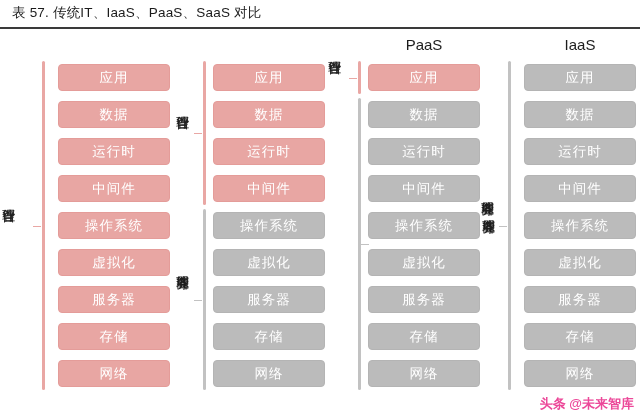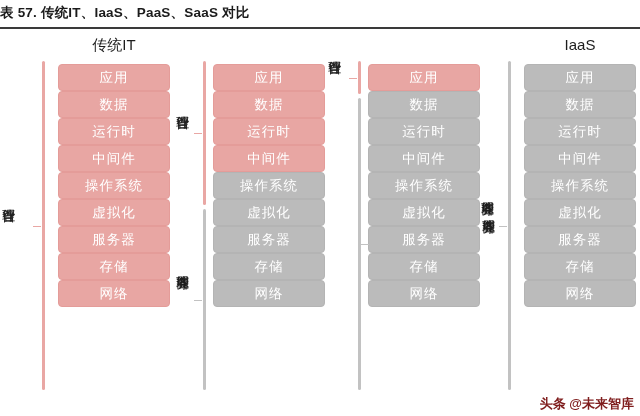--- a/index.html
+++ b/index.html
@@ -19,24 +19,24 @@
   
   #title-bar {
     position: absolute;
     left: 0;
     top: 0;
     width: 640px;
     height: 30px;
   }
   #title-text {
     position: absolute;
-    left: 0;
+    left: 12px;
     top: 4px;
     font-size: 13.5px;
-    font-weight: bold;
+    font-weight: normal;
     color: #1b1b1b;
     letter-spacing: 0.2px;
     white-space: nowrap;
   }
   #title-rule {
     position: absolute;
     left: 0;
     top: 27px;
     width: 640px;
     height: 2px;
@@ -70,20 +70,21 @@
   .stack {
     position: absolute;
     top: 34px;
     left: 0;
     width: 100%;
   }
 
   .layer-box {
     box-sizing: border-box;
     height: 27px;
+    margin-bottom: 10px;
     border-radius: 4px;
     display: flex;
     align-items: center;
     justify-content: center;
     font-size: 13.5px;
     color: #ffffff;
     letter-spacing: 1px;
     white-space: nowrap;
   }
   .layer-box.pink {
@@ -123,35 +124,34 @@
     white-space: nowrap;
   }
 
   
   #watermark {
     position: absolute;
     right: 6px;
     bottom: 3px;
     font-size: 13px;
     font-weight: bold;
-    color: #7f1d1d;
+    color: #ec4899;
     white-space: nowrap;
   }
 </style>
 </head>
 <body>
 
 <div id="title-bar">
   <div id="title-text">表 57. 传统IT、IaaS、PaaS、SaaS 对比</div>
   <div id="title-rule"></div>
 </div>
 
 <div id="chart-area">
     <div class="column" style="left: 58px; width: 112px;">
-      <div class="col-header">传统IT</div>
       <div class="stack">
         <div class="layer-box pink">应用</div>
         <div class="layer-box pink">数据</div>
         <div class="layer-box pink">运行时</div>
         <div class="layer-box pink">中间件</div>
         <div class="layer-box pink">操作系统</div>
         <div class="layer-box pink">虚拟化</div>
         <div class="layer-box pink">服务器</div>
         <div class="layer-box pink">存储</div>
         <div class="layer-box pink">网络</div>
@@ -173,20 +173,21 @@
         <div class="layer-box gray">网络</div>
       </div>
     </div>
     <div class="bracket pink" style="left: 203px; top: 31px; height: 144px;"></div>
     <div class="bracket-tick pink" style="left: 194px; top: 103px;"></div>
     <div class="bracket-label" style="left: 176px; top: 76px;">自行管理</div>
     <div class="bracket gray" style="left: 203px; top: 179px; height: 181px;"></div>
     <div class="bracket-tick gray" style="left: 194px; top: 270px;"></div>
     <div class="bracket-label" style="left: 176px; top: 236px;">服务商管理</div>
     <div class="column" style="left: 368px; width: 112px;">
+      <div class="col-header">PaaS</div>
       <div class="stack">
         <div class="layer-box pink">应用</div>
         <div class="layer-box gray">数据</div>
         <div class="layer-box gray">运行时</div>
         <div class="layer-box gray">中间件</div>
         <div class="layer-box gray">操作系统</div>
         <div class="layer-box gray">虚拟化</div>
         <div class="layer-box gray">服务器</div>
         <div class="layer-box gray">存储</div>
         <div class="layer-box gray">网络</div>

